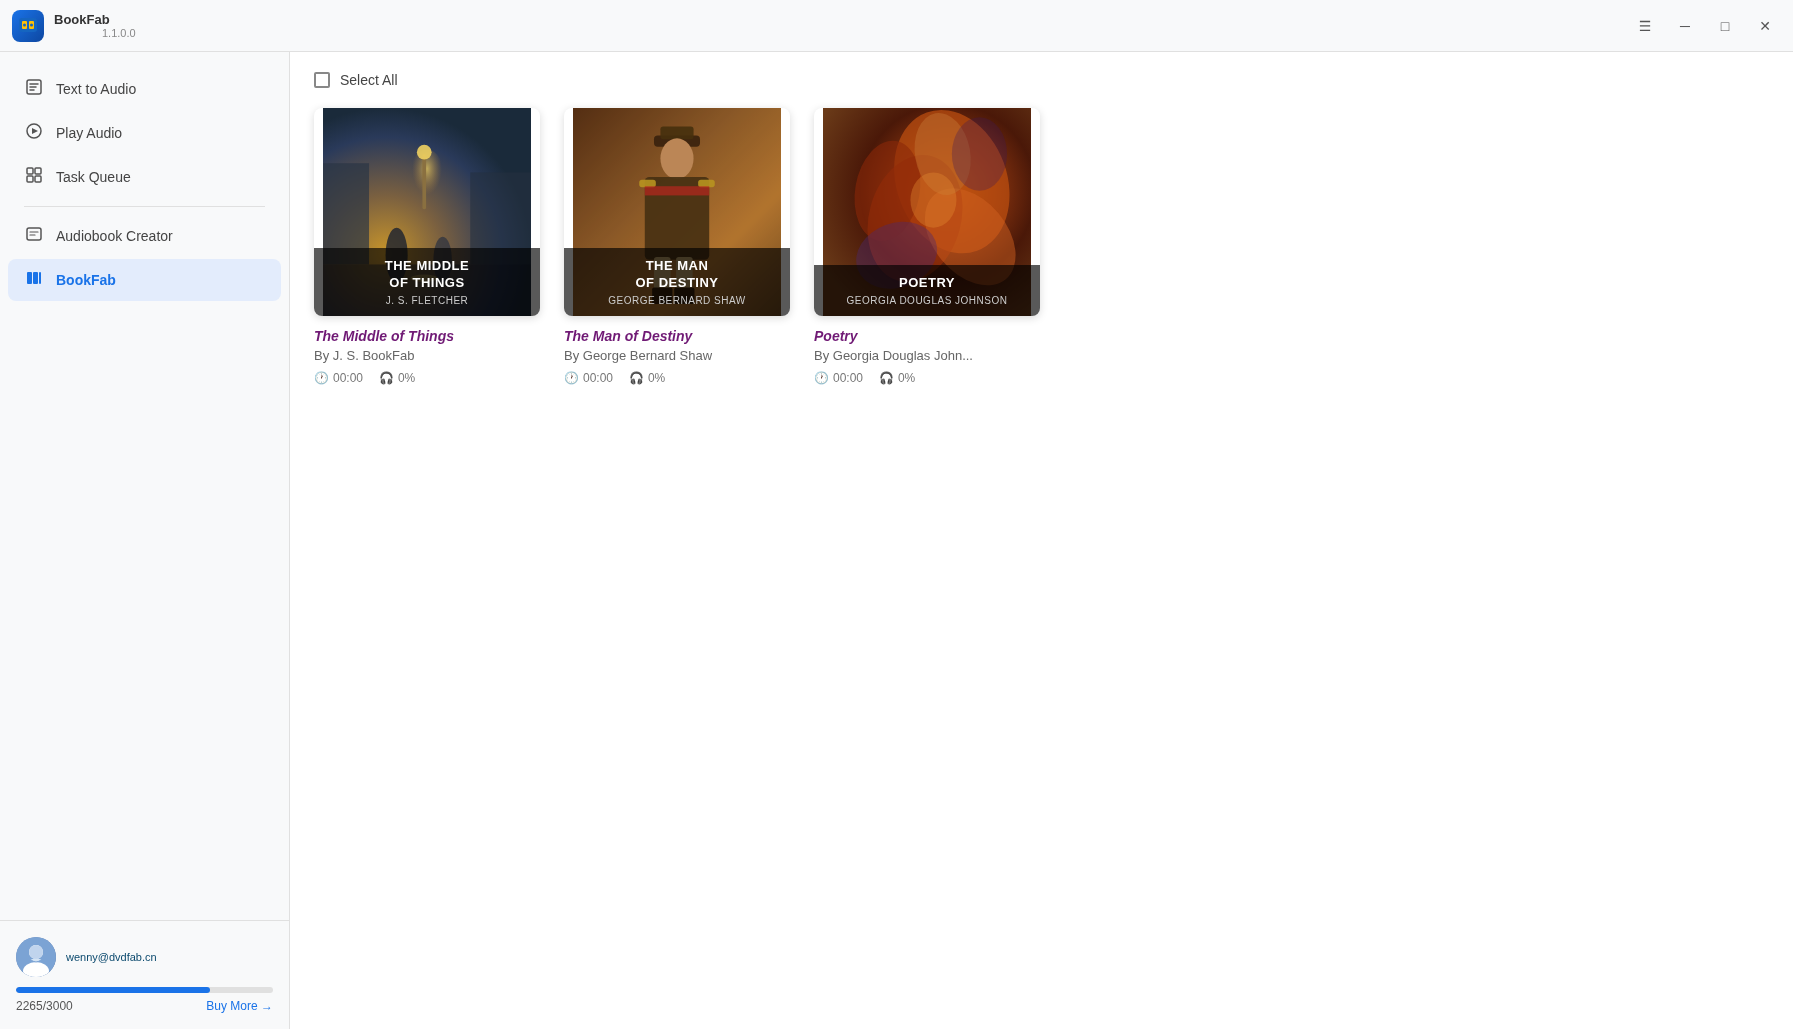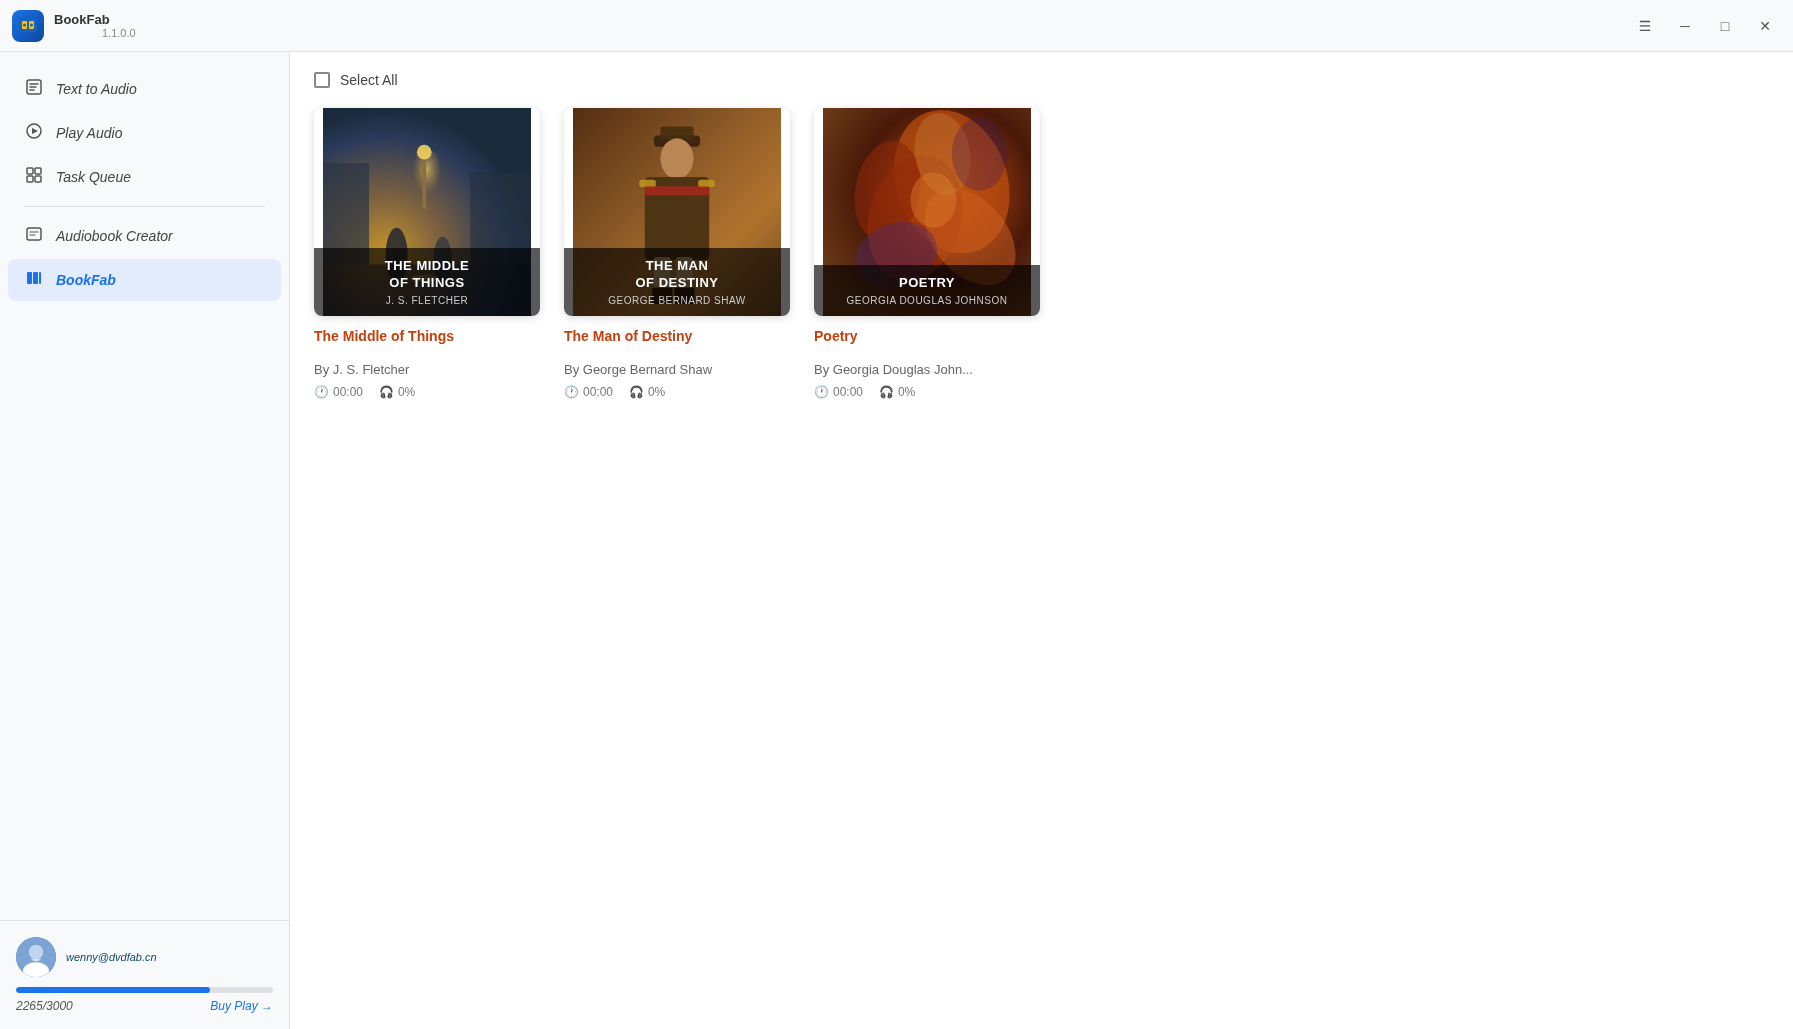--- a/index.html
+++ b/index.html
@@ -78,21 +78,20 @@
     }
 
     
     .sidebar {
       width: 290px;
       background: #f8f9fa;
       border-right: 1px solid #e0e0e0;
       display: flex;
       flex-direction: column;
       flex-shrink: 0;
-      font-style: italic;
     }
     .sidebar-nav {
       flex: 1;
       padding: 16px 8px;
     }
     .sidebar-divider {
       height: 1px;
       background: #e0e0e0;
       margin: 8px 16px;
     }
@@ -247,22 +246,23 @@
       color: #ccc;
       font-size: 10px;
       text-transform: uppercase;
       letter-spacing: 0.5px;
       margin-top: 3px;
     }
 
     .book-title {
       font-size: 14px;
       font-weight: 600;
-      color: #c2410c;
-      margin-bottom: 18px;
+      color: #701a75;
+      margin-bottom: 4px;
+      font-style: italic;
     }
     .book-author {
       font-size: 13px;
       color: #666;
       margin-bottom: 8px;
     }
     .book-meta {
       display: flex;
       align-items: center;
       gap: 16px;
@@ -395,21 +395,21 @@
             <path d="M14 22 Q20 28 26 22" stroke="#7ba3d4" stroke-width="1" fill="#d4e4f4"></path>
           </svg>
         </div>
         <span class="user-email">wenny@dvdfab.cn</span>
       </div>
       <div class="usage-bar-container">
         <div class="usage-bar-fill" style="width: 75.5%"></div>
       </div>
       <div class="usage-info">
         <span class="usage-count">2265/3000</span>
-        <a class="buy-more-link" href="#">Buy Play →</a>
+        <a class="buy-more-link" href="#">Buy More →</a>
       </div>
     </div>
   </div>
 
   <div class="main-content">
 
     <div class="select-all-row">
       <div class="checkbox"></div>
       <span class="select-all-label">Select All</span>
     </div>
@@ -445,21 +445,21 @@
 
             <rect x="0" y="60" width="50" height="110" fill="#2a3545" opacity="0.7"></rect>
             <rect x="160" y="70" width="66" height="100" fill="#253040" opacity="0.6"></rect>
           </svg>
           <div class="book-cover-overlay">
             <div class="cover-title">THE MIDDLE<br>OF THINGS</div>
             <div class="cover-author">J. S. FLETCHER</div>
           </div>
         </div>
         <div class="book-title">The Middle of Things</div>
-        <div class="book-author">By J. S. Fletcher</div>
+        <div class="book-author">By J. S. BookFab</div>
         <div class="book-meta">
           <div class="book-meta-item">
             <span class="book-meta-icon">🕐</span>
             <span>00:00</span>
           </div>
           <div class="book-meta-item">
             <span class="book-meta-icon">🎧</span>
             <span>0%</span>
           </div>
         </div>

